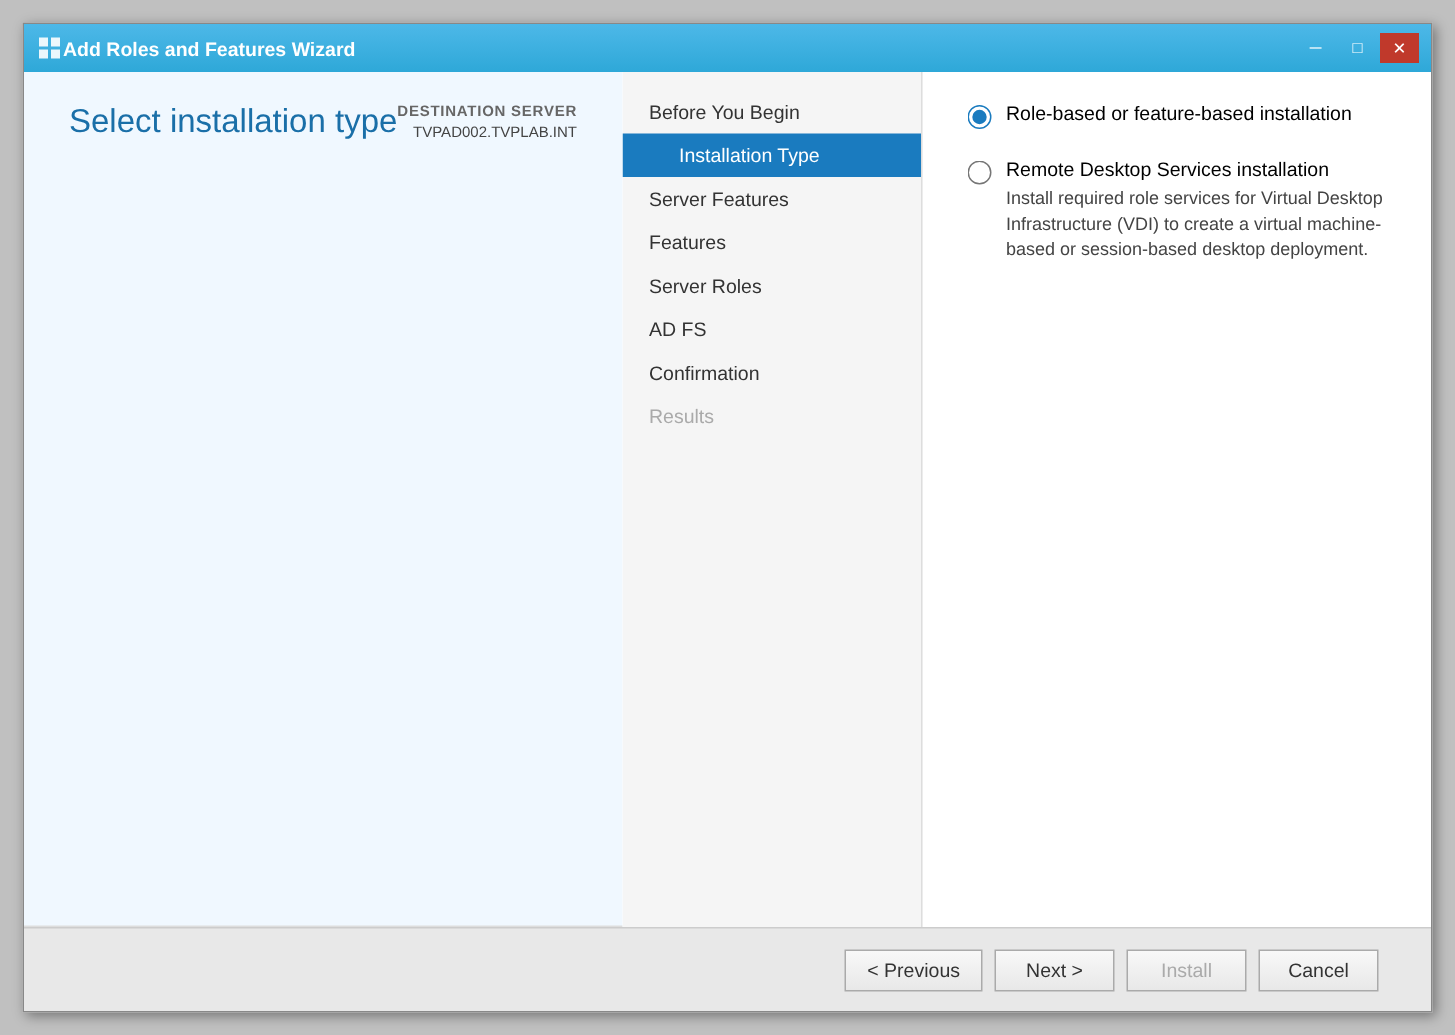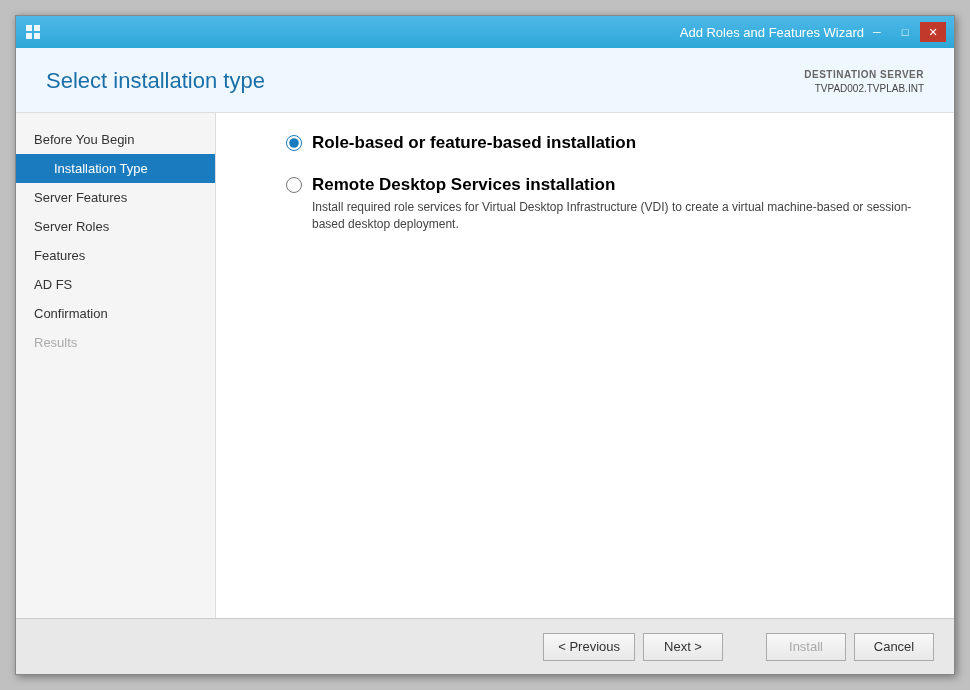--- a/index.html
+++ b/index.html
@@ -36,44 +36,44 @@
       height: 18px;
       display: flex;
       align-items: center;
       justify-content: center;
       color: white;
       font-size: 12px;
     }
     .title-bar-title {
       color: white;
       font-size: 13px;
-      font-weight: normal;
-      flex: 1;
-      text-align: right;
+      font-weight: bold;
+      flex: 1;
+      text-align: left;
     }
     .title-bar-controls {
       display: flex;
       gap: 2px;
     }
     .title-btn {
       width: 26px;
       height: 20px;
       border: none;
       cursor: pointer;
       display: flex;
       align-items: center;
       justify-content: center;
       font-size: 11px;
       color: white;
       background: transparent;
     }
     .title-btn.close { background: #c0392b; }
     .content-area {
       display: flex;
-      flex-direction: column;
+      flex-direction: row;
       flex: 1;
       overflow: hidden;
     }
     .header-section {
       background: #f0f8ff;
       padding: 20px 30px 16px 30px;
       border-bottom: 1px solid #ddd;
       display: flex;
       justify-content: space-between;
       align-items: flex-start;
@@ -93,21 +93,20 @@
       font-weight: bold;
       text-transform: uppercase;
       font-size: 10px;
       color: #666;
       letter-spacing: 0.5px;
     }
     .main-body {
       display: flex;
       flex: 1;
       overflow: hidden;
-      gap: 40px;
     }
     .sidebar {
       width: 200px;
       background: #f5f5f5;
       border-right: 1px solid #ddd;
       padding: 12px 0;
       flex-shrink: 0;
     }
     .sidebar-item {
       padding: 7px 18px;
@@ -143,58 +142,57 @@
     }
     .radio-btn {
       margin-top: 2px;
       flex-shrink: 0;
       width: 16px;
       height: 16px;
       cursor: pointer;
       accent-color: #1a7bbf;
     }
     .option-label {
-      font-size: 17px;
-      font-weight: bold;
+      font-size: 13px;
+      font-weight: normal;
       color: #000;
       margin-bottom: 4px;
     }
     .option-desc {
       font-size: 12px;
       color: #444;
       line-height: 1.4;
     }
     .footer {
       background: #e8e8e8;
       border-top: 1px solid #ccc;
       height: 56px;
       display: flex;
       align-items: center;
       justify-content: flex-end;
-      padding: 0 20px;
+      padding: 0 35px;
       gap: 8px;
       flex-shrink: 0;
     }
     .footer-btn {
       min-width: 80px;
       height: 28px;
       border: 1px solid #aaa;
       background: linear-gradient(to bottom, #f8f8f8, #e8e8e8);
       cursor: pointer;
       font-size: 13px;
       color: #333;
       padding: 0 14px;
       display: flex;
       align-items: center;
       justify-content: center;
     }
     .footer-btn:disabled {
       color: #aaa;
       cursor: default;
-      margin-left: 35px;
     }
   </style>
 </head>
 <body>
 
 <div class="window">
 
   <div class="title-bar">
     <div class="title-bar-icon">
       <svg width="16" height="16" viewBox="0 0 16 16" fill="white">
@@ -221,22 +219,22 @@
         <div>TVPAD002.TVPLAB.INT</div>
       </div>
     </div>
 
     <div class="main-body">
 
       <div class="sidebar">
         <div class="sidebar-item">Before You Begin</div>
         <div class="sidebar-item active">Installation Type</div>
         <div class="sidebar-item">Server Features</div>
+        <div class="sidebar-item">Features</div>
         <div class="sidebar-item">Server Roles</div>
-        <div class="sidebar-item">Features</div>
         <div class="sidebar-item">AD FS</div>
         <div class="sidebar-item">Confirmation</div>
         <div class="sidebar-item disabled">Results</div>
       </div>
 
       <div class="content-panel">
 
         <div class="option-item">
           <input type="radio" class="radio-btn" name="installation-type" checked="" style="">
           <div>

